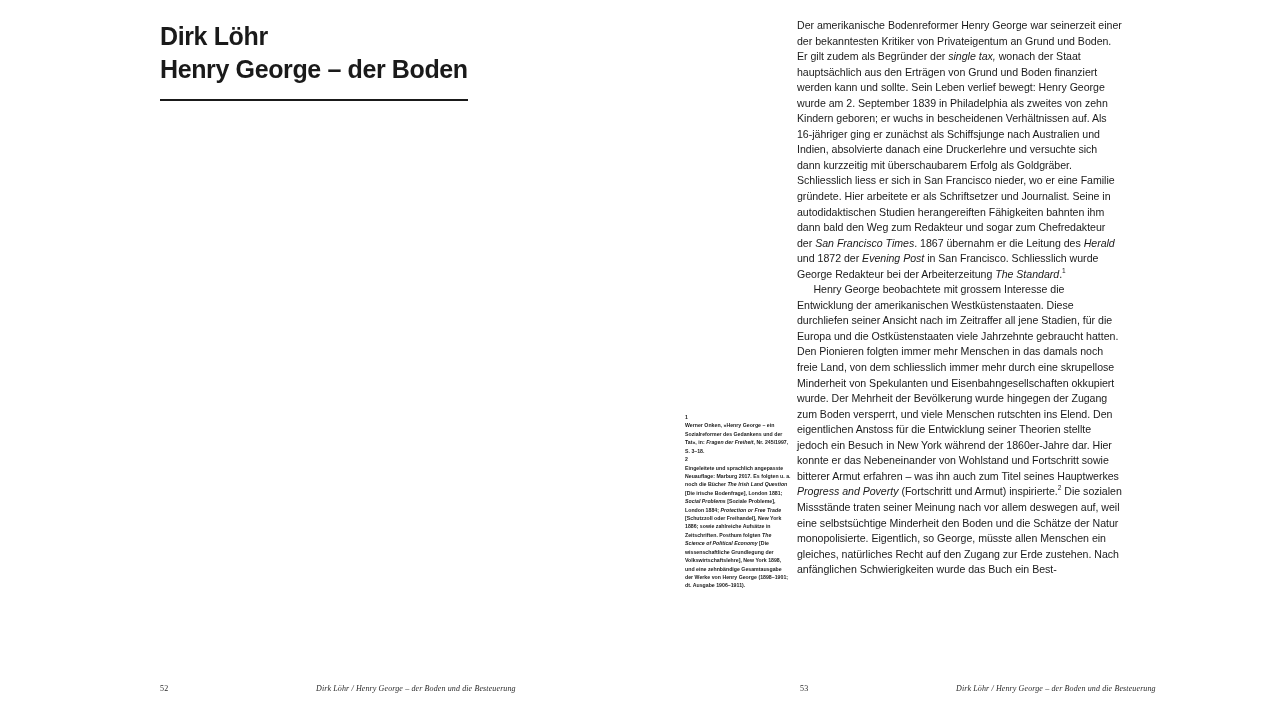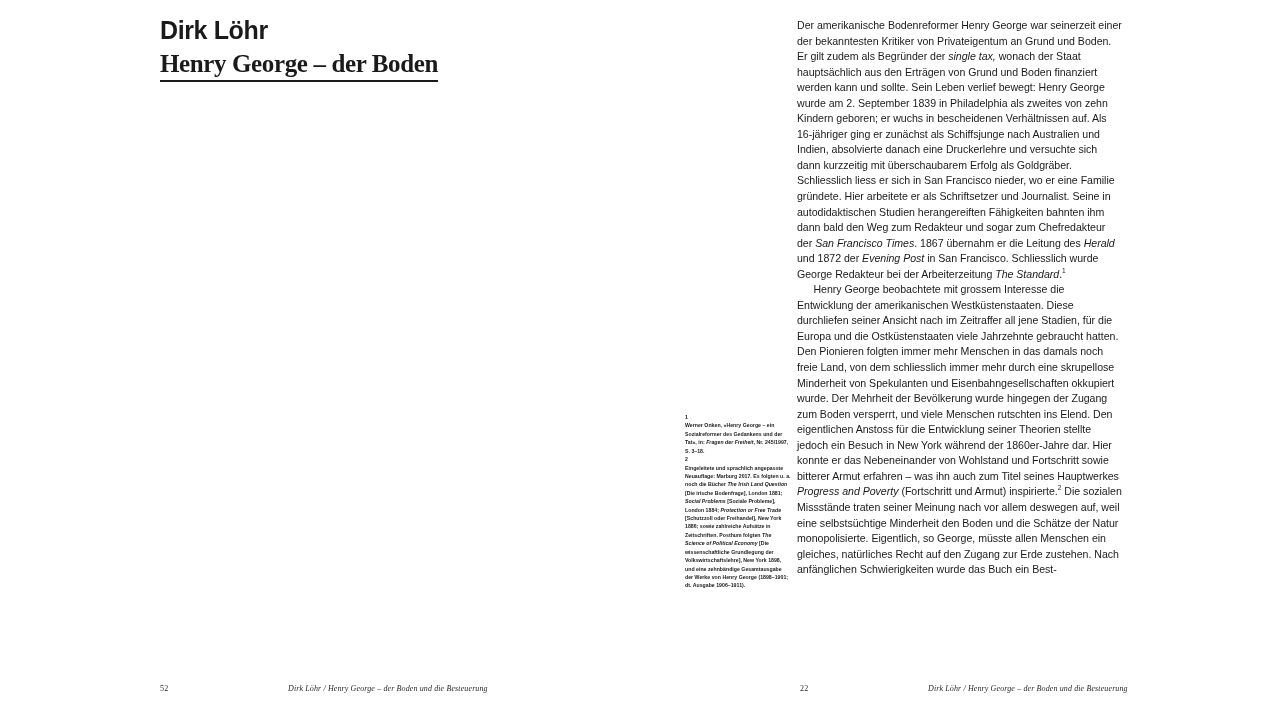--- a/index.html
+++ b/index.html
@@ -26,57 +26,57 @@
     position: relative;
     width: 640px;
     height: 720px;
     background: #ffffff;
   }
 
   
   .title-block {
     position: absolute;
     left: 160px;
-    top: 14px;
+    top: 20px;
     width: 420px;
   }
   .author-line {
     font-size: 25px;
     font-weight: 700;
     letter-spacing: -0.015em;
     line-height: 1.32;
     margin: 0;
     white-space: nowrap;
   }
   .title-line {
     font-size: 25px;
     font-weight: 700;
     letter-spacing: -0.015em;
     line-height: 1.32;
     margin: 0;
     white-space: nowrap;
   }
   .title-line .ul {
     border-bottom: 2px solid #1a1a1a;
-    padding-bottom: 0;
+    padding-bottom: 13px;
     display: inline-block;
-    font-family: Liberation Serif, serif;
   }
 
   
   .footer {
     position: absolute;
     bottom: 27px;
     left: 160px;
     right: 160px;
     font-family: "Liberation Serif", serif;
     font-size: 8px;
     color: #2a2a2a;
     display: flex;
     align-items: flex-end;
+    gap: 28px;
   }
   .folio {
     width: 128px;
     flex: none;
     letter-spacing: 0.02em;
   }
   .running-head {
     letter-spacing: 0.015em;
     white-space: nowrap;
     font-style: italic;
@@ -162,19 +162,19 @@
         <p class="note"><span class="note-num">1</span><span><span>Werner Onken, »Henry George – ein Sozialreformer des Gedankens und der Tat«, in: </span><em>Fragen der Freiheit</em><span>, Nr. 245/1997, S. 3–18.</span></span></p>
         <p class="note"><span class="note-num">2</span><span><span>Eingeleitete und sprachlich angepasste Neuauflage: Marburg 2017. Es folgten u. a. noch die Bücher </span><em>The Irish Land Question</em><span> [Die irische Bodenfrage], London 1881; </span><em>Social Problems</em><span> [Soziale Probleme], London 1884; </span><em>Protection or Free Trade</em><span> [Schutzzoll oder Freihandel], New York 1886; sowie zahlreiche Aufsätze in Zeitschriften. Posthum folgten </span><em>The Science of Political Economy</em><span> [Die wissenschaftliche Grundlegung der Volkswirtschaftslehre], New York 1898, und eine zehnbändige Gesamtausgabe der Werke von Henry George (1898–1901; dt. Ausgabe 1906–1911).</span></span></p>
       </div>
 
     <div class="body-col">
         <p><span>Der amerikanische Bodenreformer Henry George war seinerzeit einer der bekanntesten Kritiker von Privateigentum an Grund und Boden. Er gilt zudem als Begründer der </span><em>single tax,</em><span> wonach der Staat hauptsächlich aus den Erträgen von Grund und Boden finanziert werden kann und sollte. Sein Leben verlief bewegt: Henry George wurde am 2. September 1839 in Philadelphia als zweites von zehn Kindern geboren; er wuchs in bescheidenen Verhältnissen auf. Als 16-jähriger ging er zunächst als Schiffsjunge nach Australien und Indien, absolvierte danach eine Druckerlehre und versuchte sich dann kurzzeitig mit überschaubarem Erfolg als Goldgräber. Schliesslich liess er sich in San Francisco nieder, wo er eine Familie gründete. Hier arbeitete er als Schriftsetzer und Journalist. Seine in autodidaktischen Studien herangereiften Fähigkeiten bahnten ihm dann bald den Weg zum Redakteur und sogar zum Chefredakteur der </span><em>San Francisco Times</em><span>. 1867 übernahm er die Leitung des </span><em>Herald</em><span> und 1872 der </span><em>Evening Post</em><span> in San Francisco. Schliesslich wurde George Redakteur bei der Arbeiterzeitung </span><em>The Standard</em><span>.</span><sup>1</sup></p>
         <p class="indent"><span>Henry George beobachtete mit grossem Interesse die Entwicklung der amerikanischen Westküstenstaaten. Diese durchliefen seiner Ansicht nach im Zeitraffer all jene Stadien, für die Europa und die Ostküstenstaaten viele Jahrzehnte gebraucht hatten. Den Pionieren folgten immer mehr Menschen in das damals noch freie Land, von dem schliesslich immer mehr durch eine skrupellose Minderheit von Spekulanten und Eisenbahngesellschaften okkupiert wurde. Der Mehrheit der Bevölkerung wurde hingegen der Zugang zum Boden versperrt, und viele Menschen rutschten ins Elend. Den eigentlichen Anstoss für die Entwicklung seiner Theorien stellte jedoch ein Besuch in New York während der 1860er-Jahre dar. Hier konnte er das Nebeneinander von Wohlstand und Fortschritt sowie bitterer Armut erfahren – was ihn auch zum Titel seines Hauptwerkes </span><em>Progress and Poverty</em><span> (Fortschritt und Armut) inspirierte.</span><sup>2</sup><span> Die sozialen Missstände traten seiner Meinung nach vor allem deswegen auf, weil eine selbstsüchtige Minderheit den Boden und die Schätze der Natur monopolisierte. Eigentlich, so George, müsste allen Menschen ein gleiches, natürliches Recht auf den Zugang zur Erde zustehen. Nach anfänglichen Schwierigkeiten wurde das Buch ein Best-</span></p>
       </div>
 
     <div class="footer">
-      <span class="folio">22</span>
+      <span class="folio">53</span>
       <span class="running-head">Dirk Löhr / Henry George – der Boden und die Besteuerung</span>
     </div>
 
   </div>
 
 </div>
 
 </body></html>

